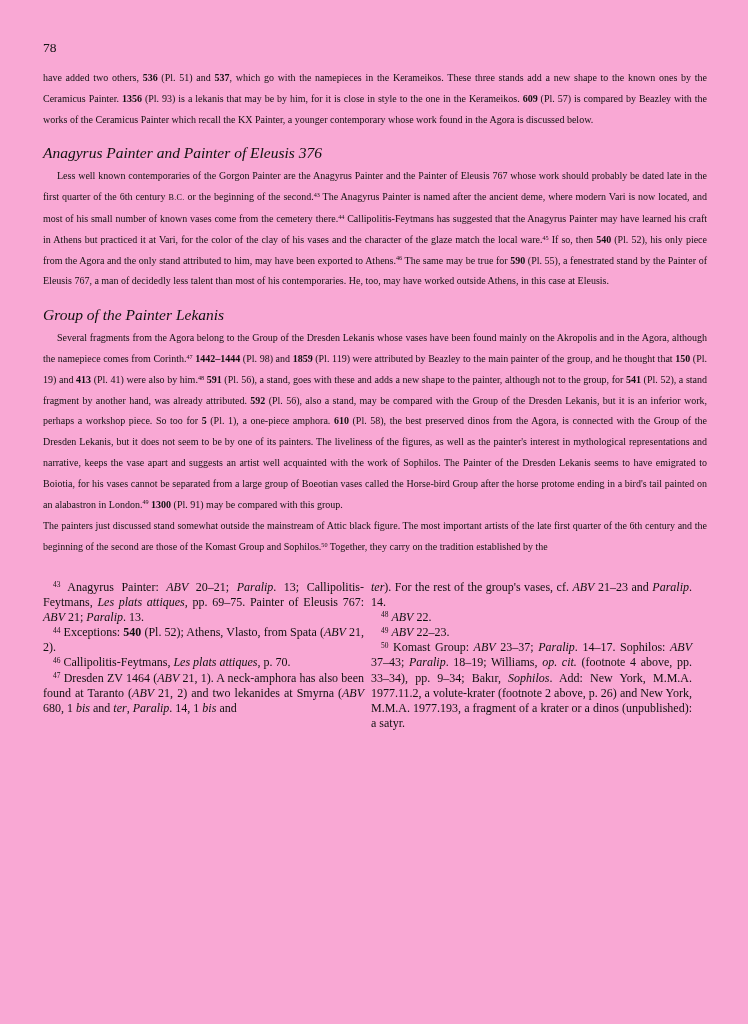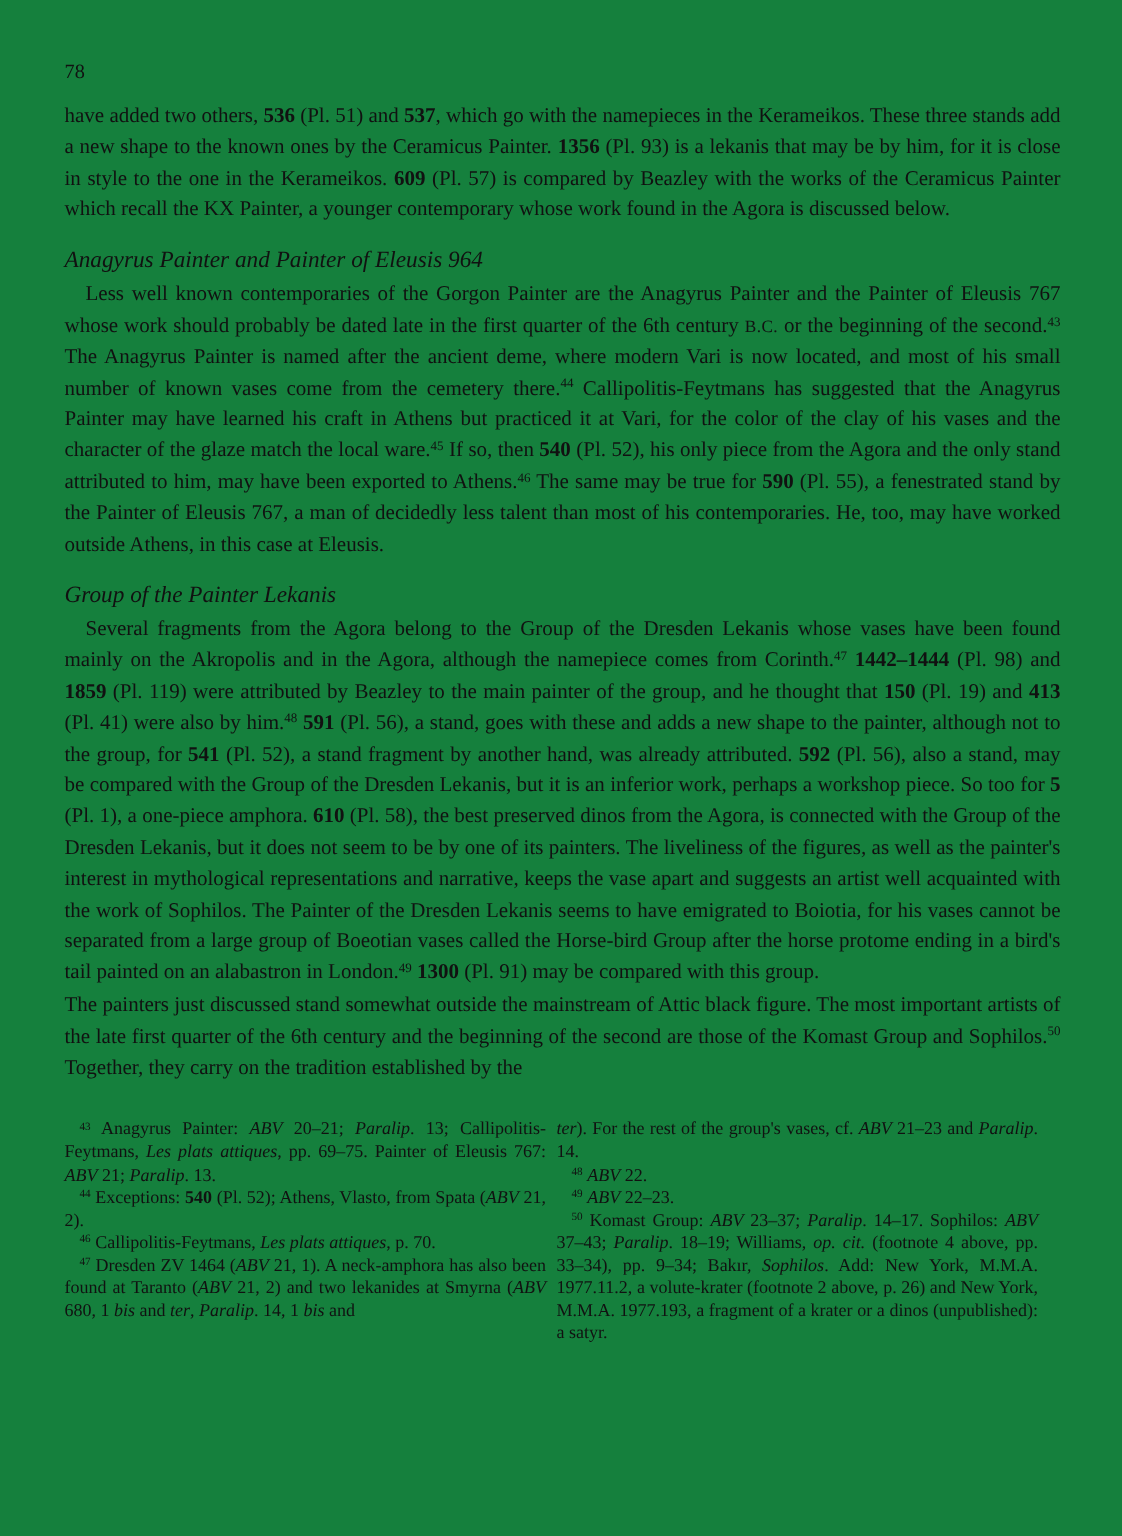--- a/index.html
+++ b/index.html
@@ -1,27 +1,27 @@
 <!DOCTYPE html>
 <html><head>
 <meta charset="utf-8">
 <style>
   html,body{margin:0;padding:0;background:#e8e8e8;}
   .page{
     width:748px;height:1024px;box-sizing:border-box;
-    margin:0 auto;background:#15803d;color:#111;
+    margin:0 auto;background:#f9a8d4;color:#111;
     padding:38px 41px 30px 43px;
     font-family:"Liberation Serif","DejaVu Serif",serif;
     position:relative;overflow:hidden;
   }
   .pagehead{position:relative;height:22px;margin-bottom:8px;}
   .pagenum{position:absolute;left:0;top:2px;font-size:13.5px;}
   .runhead{text-align:center;font-size:13.5px;letter-spacing:0.6px;padding-top:2px;}
   p.body{
-    font-size:14px;line-height:20.8px;text-align:justify;
+    font-size:10px;line-height:20.8px;text-align:justify;
     margin:0;text-indent:14px;
   }
   p.body.noindent{text-indent:0;}
   p.body.spaced{margin-top:1px;text-indent:0;}
   h3.secthead{
     font-size:15.5px;font-style:italic;font-weight:normal;
     margin:12px 0 3px 0;line-height:21px;
   }
   sup{font-size:0.62em;line-height:0;position:relative;top:-0.5em;vertical-align:baseline;}
   .sc{font-size:0.82em;letter-spacing:0.3px;}
@@ -40,21 +40,21 @@
 <body>
 
 <div class="page">
 
   <div class="pagehead">
     <span class="pagenum">78</span>
   </div>
 
   <p class="body noindent">have added two others, <b>536</b> (Pl. 51) and <b>537</b>, which go with the namepieces in the Kerameikos. These three stands add a new shape to the known ones by the Ceramicus Painter. <b>1356</b> (Pl. 93) is a lekanis that may be by him, for it is close in style to the one in the Kerameikos. <b>609</b> (Pl. 57) is compared by Beazley with the works of the Ceramicus Painter which recall the KX Painter, a younger contemporary whose work found in the Agora is discussed below.</p>
 
-  <h3 class="secthead">Anagyrus Painter and Painter of Eleusis 964</h3>
+  <h3 class="secthead">Anagyrus Painter and Painter of Eleusis 376</h3>
 
   <p class="body">Less well known contemporaries of the Gorgon Painter are the Anagyrus Painter and the Painter of Eleusis 767 whose work should probably be dated late in the first quarter of the 6th century <span class="sc">B.C.</span> or the beginning of the second.<sup>43</sup> The Anagyrus Painter is named after the ancient deme, where modern Vari is now located, and most of his small number of known vases come from the cemetery there.<sup>44</sup> Callipolitis-Feytmans has suggested that the Anagyrus Painter may have learned his craft in Athens but practiced it at Vari, for the color of the clay of his vases and the character of the glaze match the local ware.<sup>45</sup> If so, then <b>540</b> (Pl. 52), his only piece from the Agora and the only stand attributed to him, may have been exported to Athens.<sup>46</sup> The same may be true for <b>590</b> (Pl. 55), a fenestrated stand by the Painter of Eleusis 767, a man of decidedly less talent than most of his contemporaries. He, too, may have worked outside Athens, in this case at Eleusis.</p>
 
   <h3 class="secthead">Group of the Painter Lekanis</h3>
 
   <p class="body">Several fragments from the Agora belong to the Group of the Dresden Lekanis whose vases have been found mainly on the Akropolis and in the Agora, although the namepiece comes from Corinth.<sup>47</sup> <b>1442–1444</b> (Pl. 98) and <b>1859</b> (Pl. 119) were attributed by Beazley to the main painter of the group, and he thought that <b>150</b> (Pl. 19) and <b>413</b> (Pl. 41) were also by him.<sup>48</sup> <b>591</b> (Pl. 56), a stand, goes with these and adds a new shape to the painter, although not to the group, for <b>541</b> (Pl. 52), a stand fragment by another hand, was already attributed. <b>592</b> (Pl. 56), also a stand, may be compared with the Group of the Dresden Lekanis, but it is an inferior work, perhaps a workshop piece. So too for <b>5</b> (Pl. 1), a one-piece amphora. <b>610</b> (Pl. 58), the best preserved dinos from the Agora, is connected with the Group of the Dresden Lekanis, but it does not seem to be by one of its painters. The liveliness of the figures, as well as the painter's interest in mythological representations and narrative, keeps the vase apart and suggests an artist well acquainted with the work of Sophilos. The Painter of the Dresden Lekanis seems to have emigrated to Boiotia, for his vases cannot be separated from a large group of Boeotian vases called the Horse-bird Group after the horse protome ending in a bird's tail painted on an alabastron in London.<sup>49</sup> <b>1300</b> (Pl. 91) may be compared with this group.</p>
 
   <p class="body spaced">The painters just discussed stand somewhat outside the mainstream of Attic black figure. The most important artists of the late first quarter of the 6th century and the beginning of the second are those of the Komast Group and Sophilos.<sup>50</sup> Together, they carry on the tradition established by the</p>
 
   <div class="footnotes">

